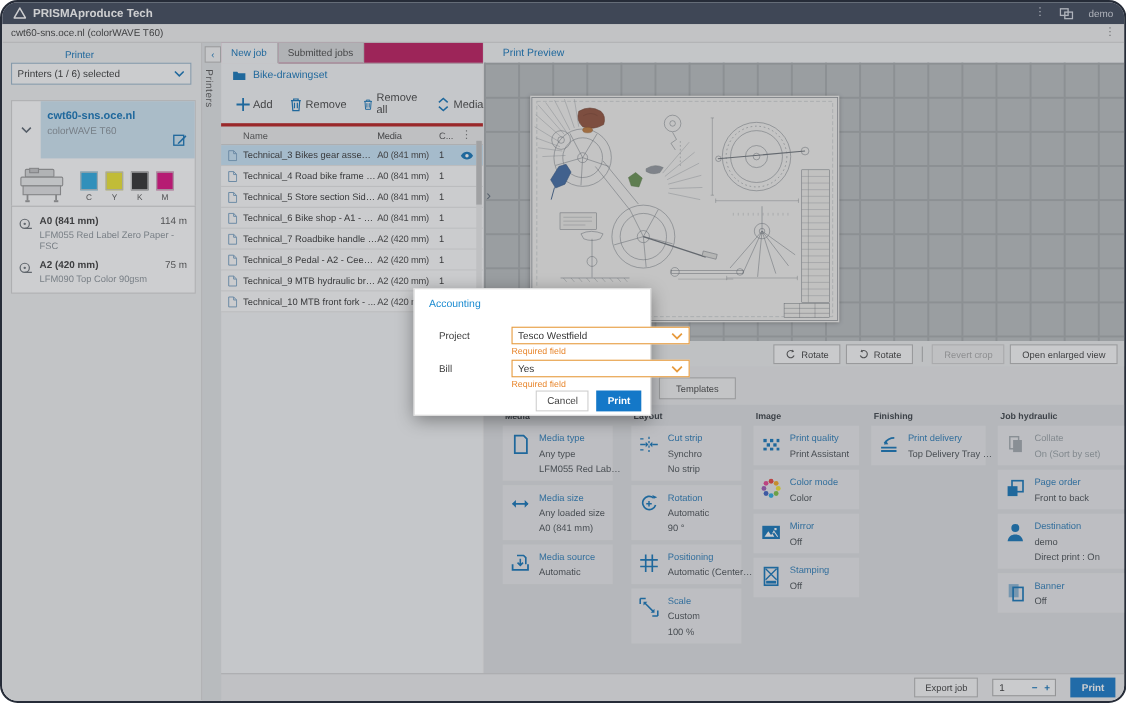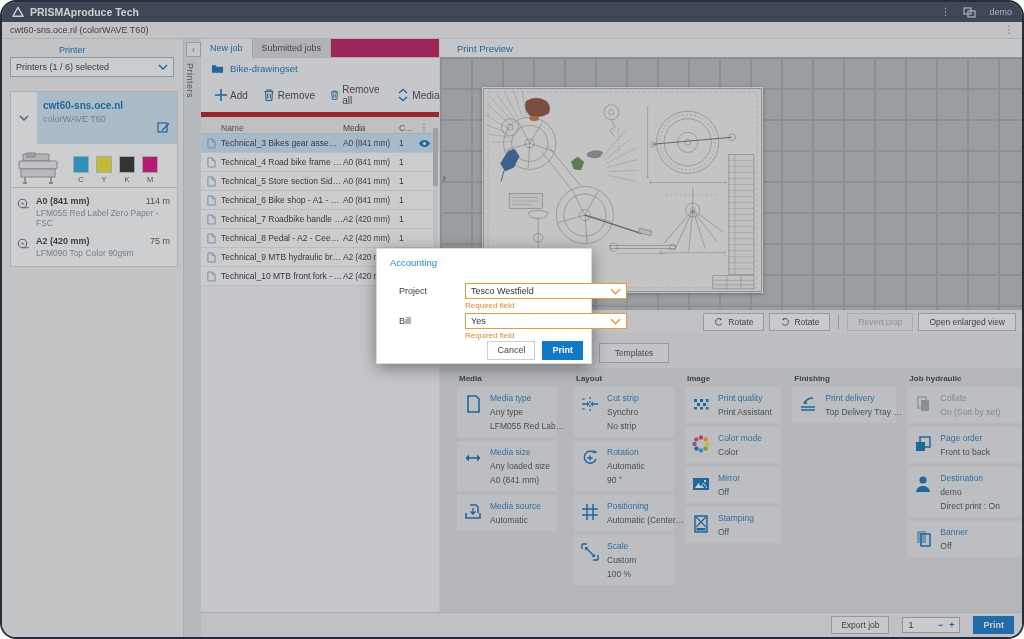--- a/index.html
+++ b/index.html
@@ -42,21 +42,21 @@
   #strip-label{left:1px;top:24px;writing-mode:vertical-rl;color:#555;font-size:9px;letter-spacing:.5px;}
   
   #jobs{left:199px;top:37px;width:238px;bottom:24px;background:#f5f6f7;}
   #tabs{display:flex;height:18px;background:#be185d;border-bottom:1px solid #d0d0d0;}
   .tab{padding:0 9px;display:flex;align-items:center;font-size:9px;color:#444;background:#d8d9da;border-right:1px solid #c6c6c6;cursor:pointer;}
   .tab.active{background:#f5f6f7;color:var(--accent);border-bottom:1px solid #f5f6f7;margin-bottom:-1px;}
   #jobset-row{display:flex;align-items:center;height:20px;padding-left:10px;gap:6px;color:var(--accent);font-size:9.5px;}
   #job-toolbar{display:flex;height:34px;padding-left:8px;gap:4px;}
   .tbtn{display:flex;flex-direction:row;align-items:center;justify-content:center;gap:2px;padding:0 5px;color:#444;font-size:10px;cursor:pointer;}
   .tbtn svg{color:var(--accent);}
-  #job-head{display:flex;height:16px;align-items:flex-end;background:#ececec;border-top:5px solid #b91c1c;border-bottom:1px solid #d2d2d2;color:#555;font-size:8.5px;}
+  #job-head{display:flex;height:16px;align-items:center;background:#ececec;border-top:3px solid #b91c1c;border-bottom:1px solid #d2d2d2;color:#555;font-size:8.5px;}
   #job-rows .jrow{display:flex;height:18px;align-items:center;background:#fcfcfc;border-bottom:1px solid #e6e6e6;font-size:8.5px;color:#333;cursor:pointer;}
   #job-rows .jrow.selected{background:#c9e5f8;}
   .c-icon{width:20px;display:flex;justify-content:center;color:#7aa3c4;}
   .c-name{width:122px;overflow:hidden;white-space:nowrap;text-overflow:ellipsis;}
   .c-media{width:56px;letter-spacing:-.2px;color:#444;}
   .c-copies{width:16px;}
   .c-eye{width:18px;display:flex;justify-content:center;color:var(--accent);}
   #job-scroll{right:1px;top:89px;width:5px;height:145px;background:#ececec;}
   #job-thumb{width:5px;height:58px;background:#c2c2c2;}
   
@@ -90,21 +90,21 @@
   .tile.disabled .tt,.tile.disabled .tl{color:#9aa1a6;}
   
   #bottombar{left:199px;right:0;bottom:0;height:24px;background:#eeeeef;border-top:1px solid #cfcfcf;display:flex;align-items:center;justify-content:flex-end;gap:13px;padding-right:8px;}
   #export-btn{height:16px;padding:0 9px;background:#f7f7f7;border:1px solid #b8b8b8;display:flex;align-items:center;color:#3d3d3d;font-size:8.5px;cursor:pointer;}
   #copies-stepper{height:16px;width:58px;background:#fbfbfb;border:1px solid #b0b0b0;display:flex;align-items:center;padding:0 5px;box-sizing:border-box;gap:6px;}
   #copies-stepper .val{flex:1;color:#333;}
   #copies-stepper .st{color:var(--accent);font-weight:bold;cursor:pointer;}
   #print-btn{height:18px;padding:0 10px;background:var(--accent-strong);color:#fff;font-weight:bold;font-size:9px;display:flex;align-items:center;border:none;cursor:pointer;}
   
   #scrim{left:0;top:0;right:0;bottom:0;background:rgba(70,74,80,.27);z-index:40;}
-  #dialog{left:374px;top:246px;width:216px;height:116px;background:#fff;z-index:50;box-shadow:0 4px 16px rgba(0,0,0,.4);border:1px solid #dadada;box-sizing:border-box;}
+  #dialog{left:374px;top:260px;width:216px;height:116px;background:#fff;z-index:50;box-shadow:0 4px 16px rgba(0,0,0,.4);border:1px solid #dadada;box-sizing:border-box;}
   #dialog .dtitle{color:#1b8bd0;font-size:9.5px;margin:8px 0 0 13px;}
   .drow{position:absolute;left:0;width:100%;}
   .dlabel{position:absolute;left:22px;top:3px;color:#3d3d3d;font-size:9px;}
   .dselect{position:absolute;left:88px;top:0;width:162px;height:16px;border:1px solid #e79b3e;background:#fff;display:flex;align-items:center;padding:0 5px;box-sizing:border-box;font-size:9px;color:#333;cursor:pointer;}
   .dselect svg{margin-left:auto;color:#e79b3e;}
   .dhint{position:absolute;left:88px;top:18px;color:#e8872e;font-size:8px;}
   #dialog-footer{position:absolute;left:0;bottom:0;width:100%;height:26px;display:flex;align-items:center;justify-content:flex-end;gap:7px;padding-right:8px;box-sizing:border-box;}
   #dialog-cancel{height:17px;padding:0 9px;background:#fff;border:1px solid #cfcfcf;color:#444;font-size:9px;display:flex;align-items:center;cursor:pointer;}
   #dialog-print{height:19px;padding:0 10px;background:#1478c8;color:#fff;font-weight:bold;font-size:9px;display:flex;align-items:center;border:none;cursor:pointer;}
 </style>

